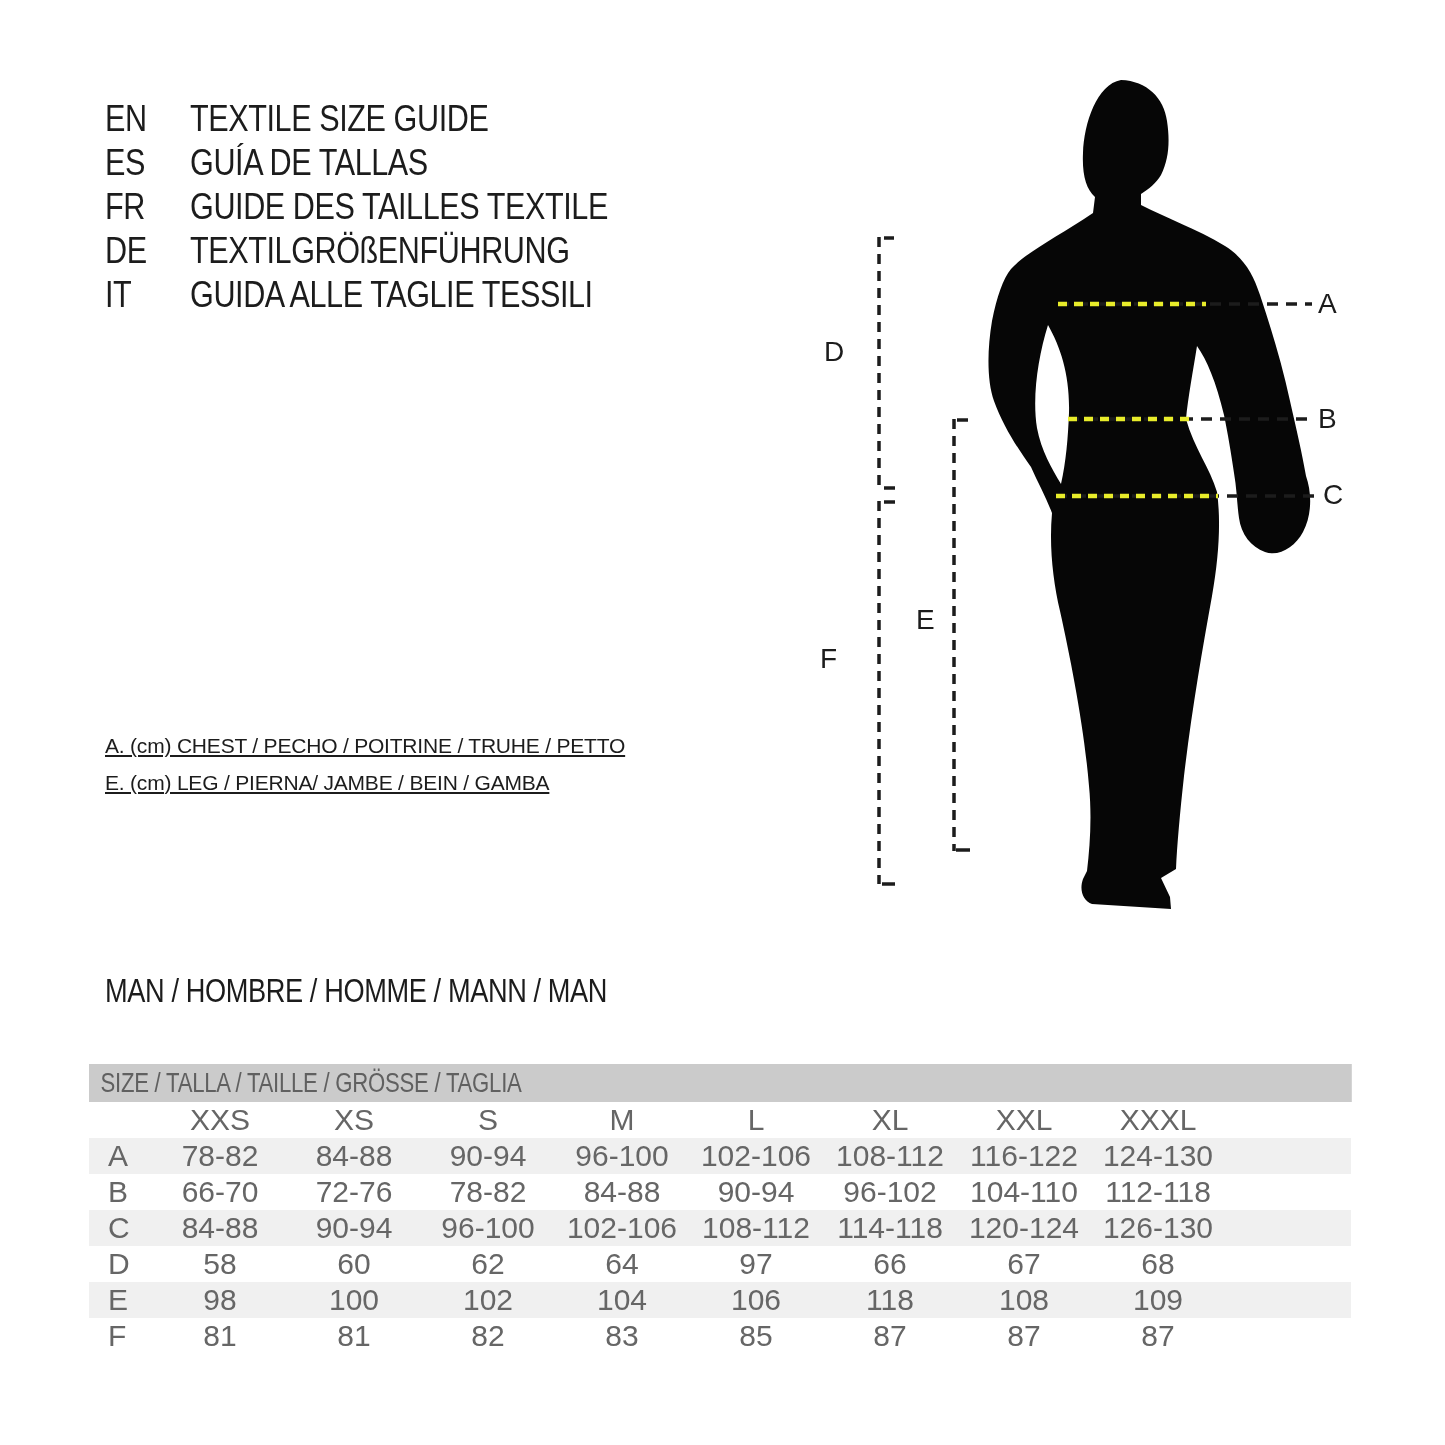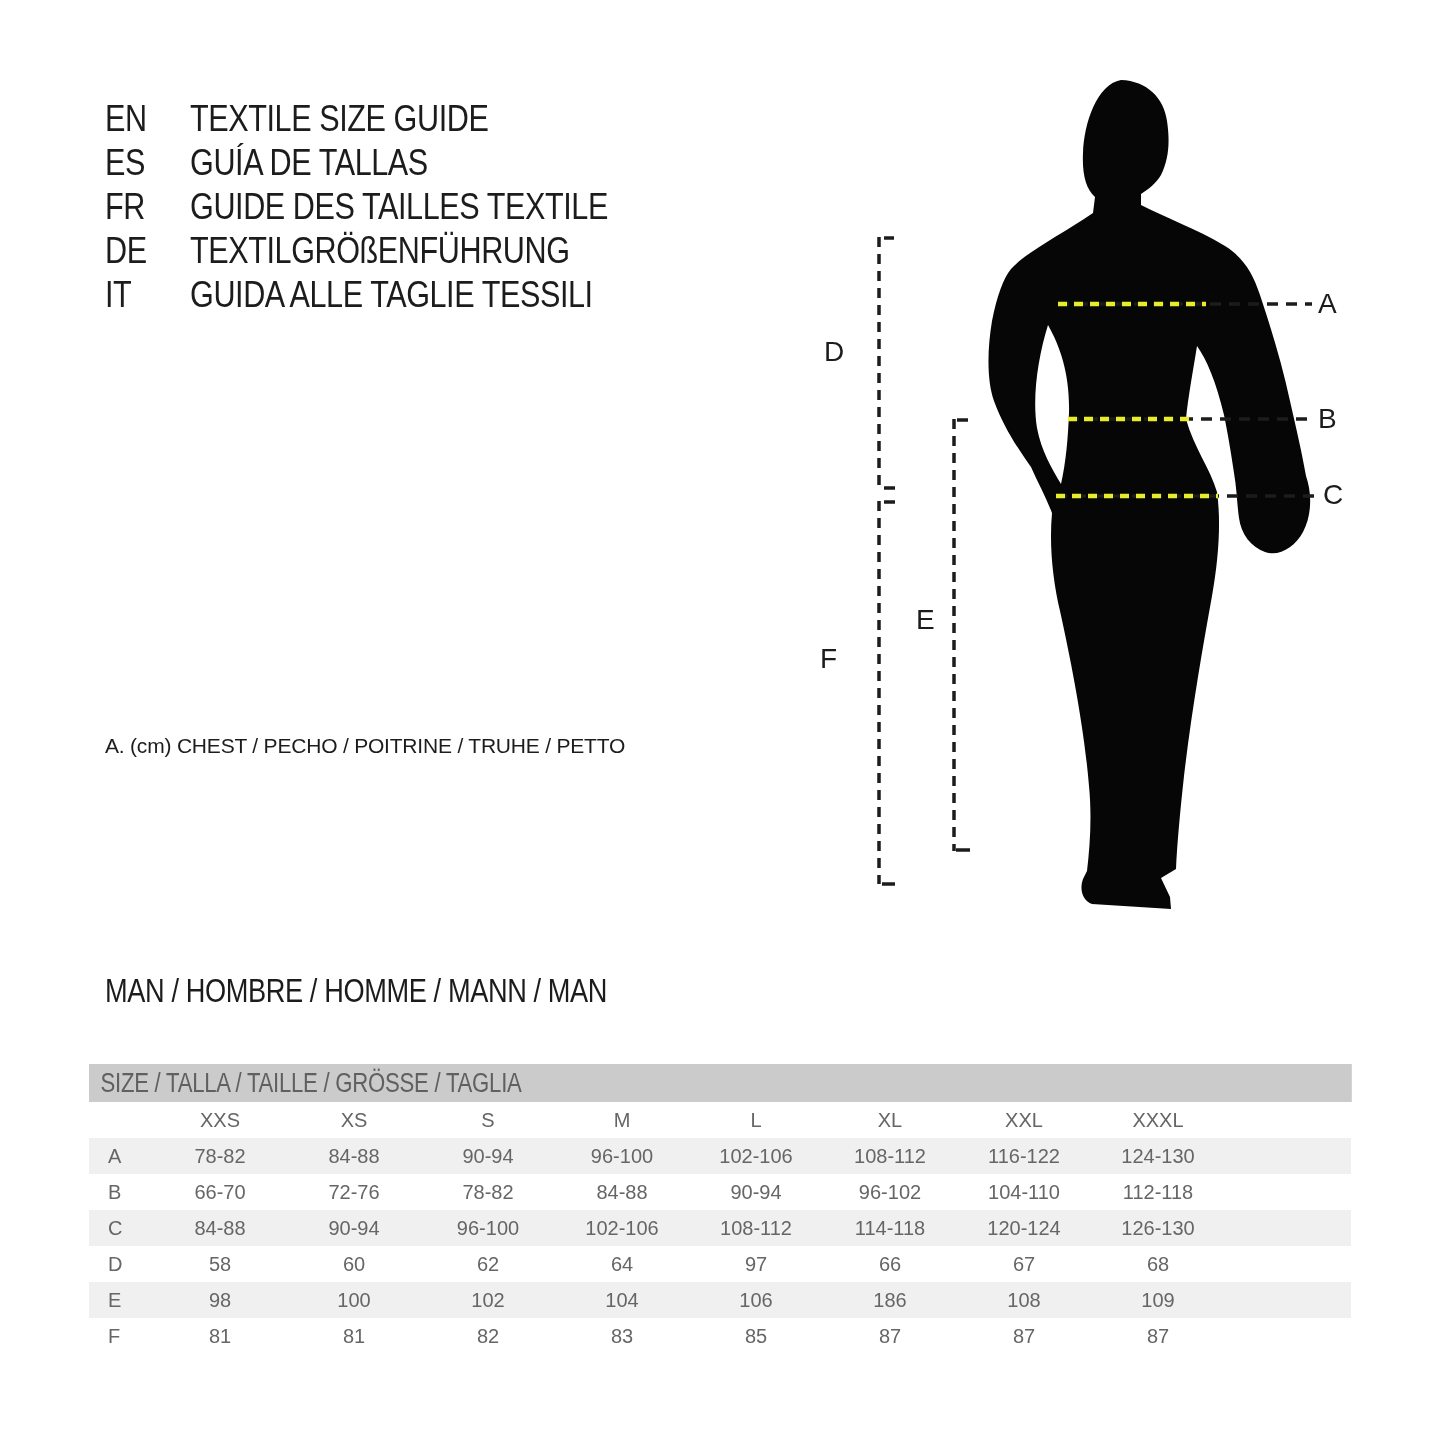--- a/index.html
+++ b/index.html
@@ -13,42 +13,42 @@
     position:absolute;left:105px;top:97px;
     font-size:36px;font-weight:400;letter-spacing:-0.5px;
     transform:scaleX(0.85);transform-origin:0 0;white-space:nowrap;
   }
   .lang-row{display:flex;line-height:44px;}
   .lang-code{width:100px;flex:0 0 100px;}
   
   .measure-list{
     position:absolute;left:105px;top:728px;
     font-size:21px;font-weight:400;letter-spacing:-0.2px;
-    line-height:36.5px;white-space:nowrap;
+    line-height:36.5px;white-space:nowrap;text-decoration:underline;
   }
   
   .gender-line{
     position:absolute;left:105px;top:971px;
     font-size:34px;font-weight:400;letter-spacing:-0.5px;
     transform:scaleX(0.8);transform-origin:0 0;white-space:nowrap;
   }
   
   .figure-svg{position:absolute;left:0;top:0;width:1445px;height:1445px;}
   .fig-label{
     position:absolute;font-size:28px;line-height:28px;font-weight:400;color:#1c1c1c;
   }
   
   .size-table{position:absolute;left:89px;top:1064px;width:1262px;}
   .table-header-bar{
     height:38px;line-height:38px;background:#cbcbcb;color:#606060;
     font-size:27px;padding-left:14px;letter-spacing:-0.3px;
     transform:scaleX(0.82);transform-origin:0 0;white-space:nowrap;
     box-sizing:border-box;width:122%;
   }
-  .t-grid{width:1262px;color:#666666;font-size:20px;}
+  .t-grid{width:1262px;color:#666666;font-size:30px;}
   .t-row{
     display:grid;grid-template-columns:64px repeat(8,134px) 1fr;
     height:36px;line-height:36px;
   }
   .t-row.alt{background:#f0f0f0;}
   .t-cell{text-align:center;}
   .t-label{text-align:left;padding-left:19px;}
 </style>
 </head>
 <body>
@@ -71,20 +71,21 @@
     <span class="lang-title">TEXTILGRÖßENFÜHRUNG</span>
   </div>
   <div class="lang-row">
     <span class="lang-code">IT</span>
     <span class="lang-title">GUIDA ALLE TAGLIE TESSILI</span>
   </div>
 </div>
 
 <div class="measure-list">
   <div>A. (cm) CHEST / PECHO / POITRINE / TRUHE / PETTO</div>
+  <div>E. (cm) LEG / PIERNA/ JAMBE / BEIN / GAMBA</div>
 </div>
 
 <div class="gender-line">MAN / HOMBRE / HOMME / MANN / MAN</div>
 
 <svg class="figure-svg" viewBox="0 0 1445 1445" xmlns="http://www.w3.org/2000/svg" aria-hidden="true">
 
   <path fill="#060606" fill-rule="evenodd" d="
     M1121,80
     C1147,81 1164,98 1167,121
     C1170,141 1169,159 1161,175
@@ -233,21 +234,21 @@
       <div class="t-cell"></div>
     </div>
 
     <div class="t-row alt">
       <div class="t-cell t-label">E</div>
       <div class="t-cell">98</div>
       <div class="t-cell">100</div>
       <div class="t-cell">102</div>
       <div class="t-cell">104</div>
       <div class="t-cell">106</div>
-      <div class="t-cell">186</div>
+      <div class="t-cell">118</div>
       <div class="t-cell">108</div>
       <div class="t-cell">109</div>
       <div class="t-cell"></div>
     </div>
 
     <div class="t-row">
       <div class="t-cell t-label">F</div>
       <div class="t-cell">81</div>
       <div class="t-cell">81</div>
       <div class="t-cell">82</div>

